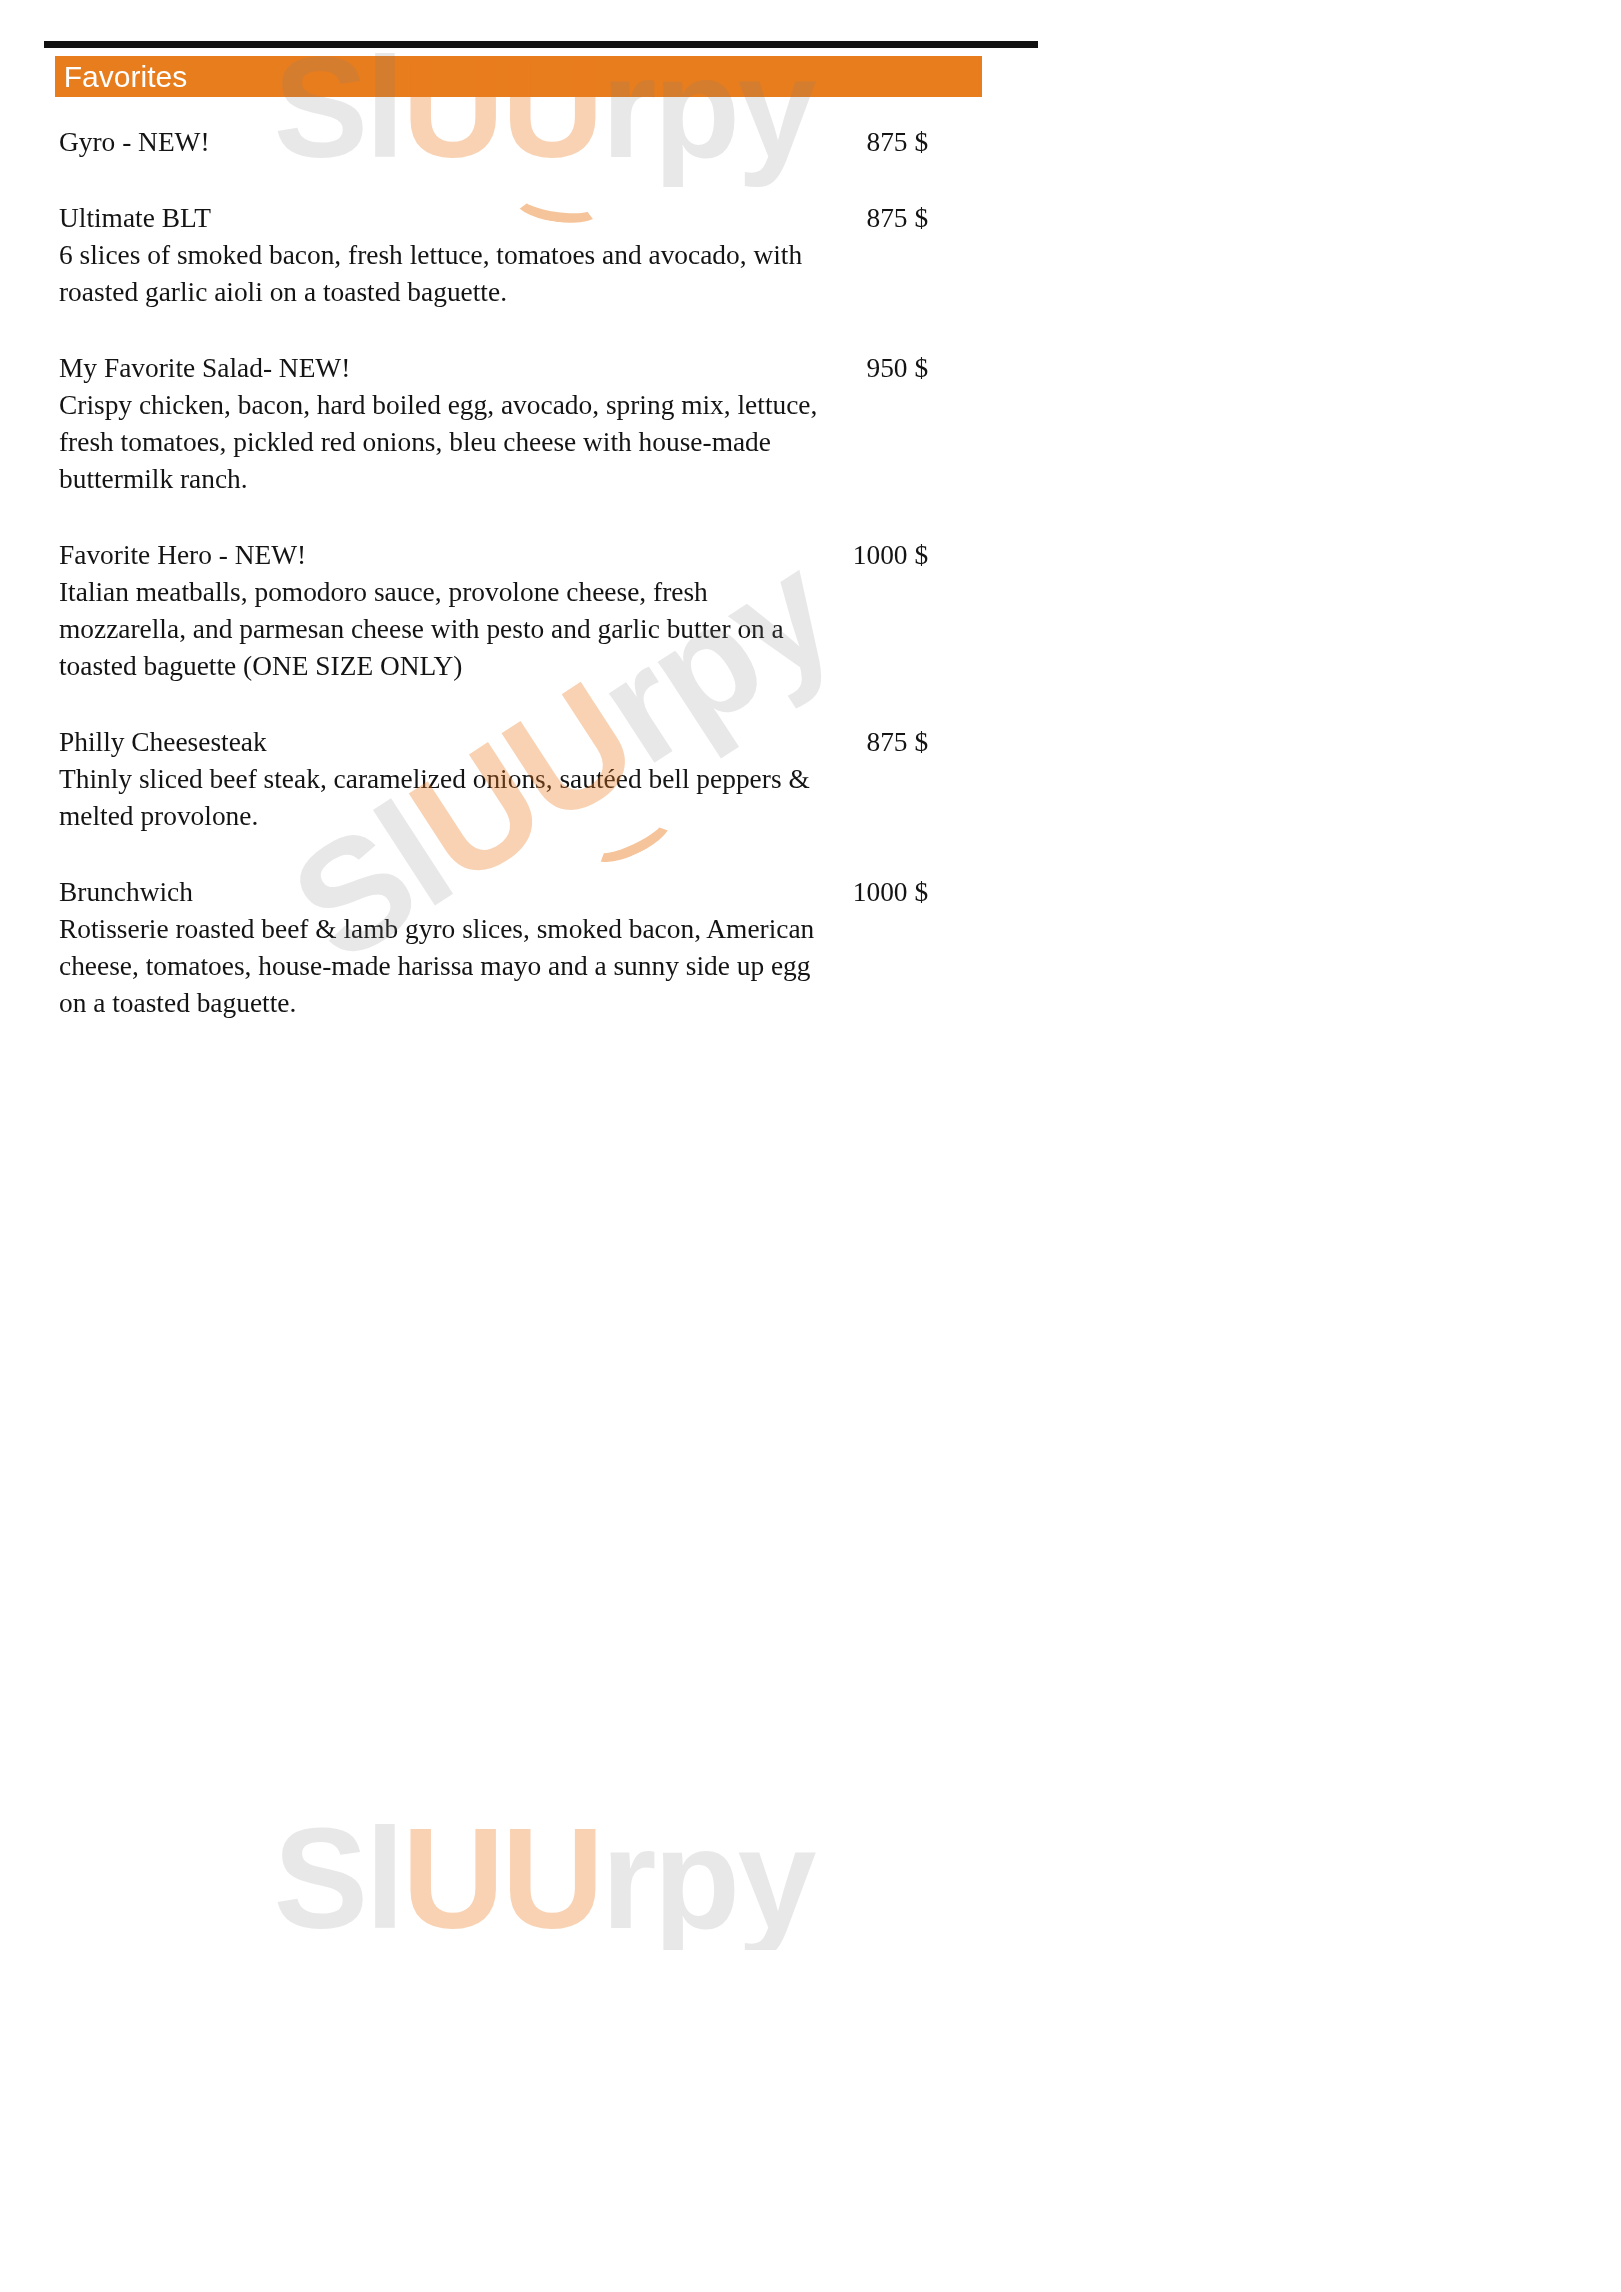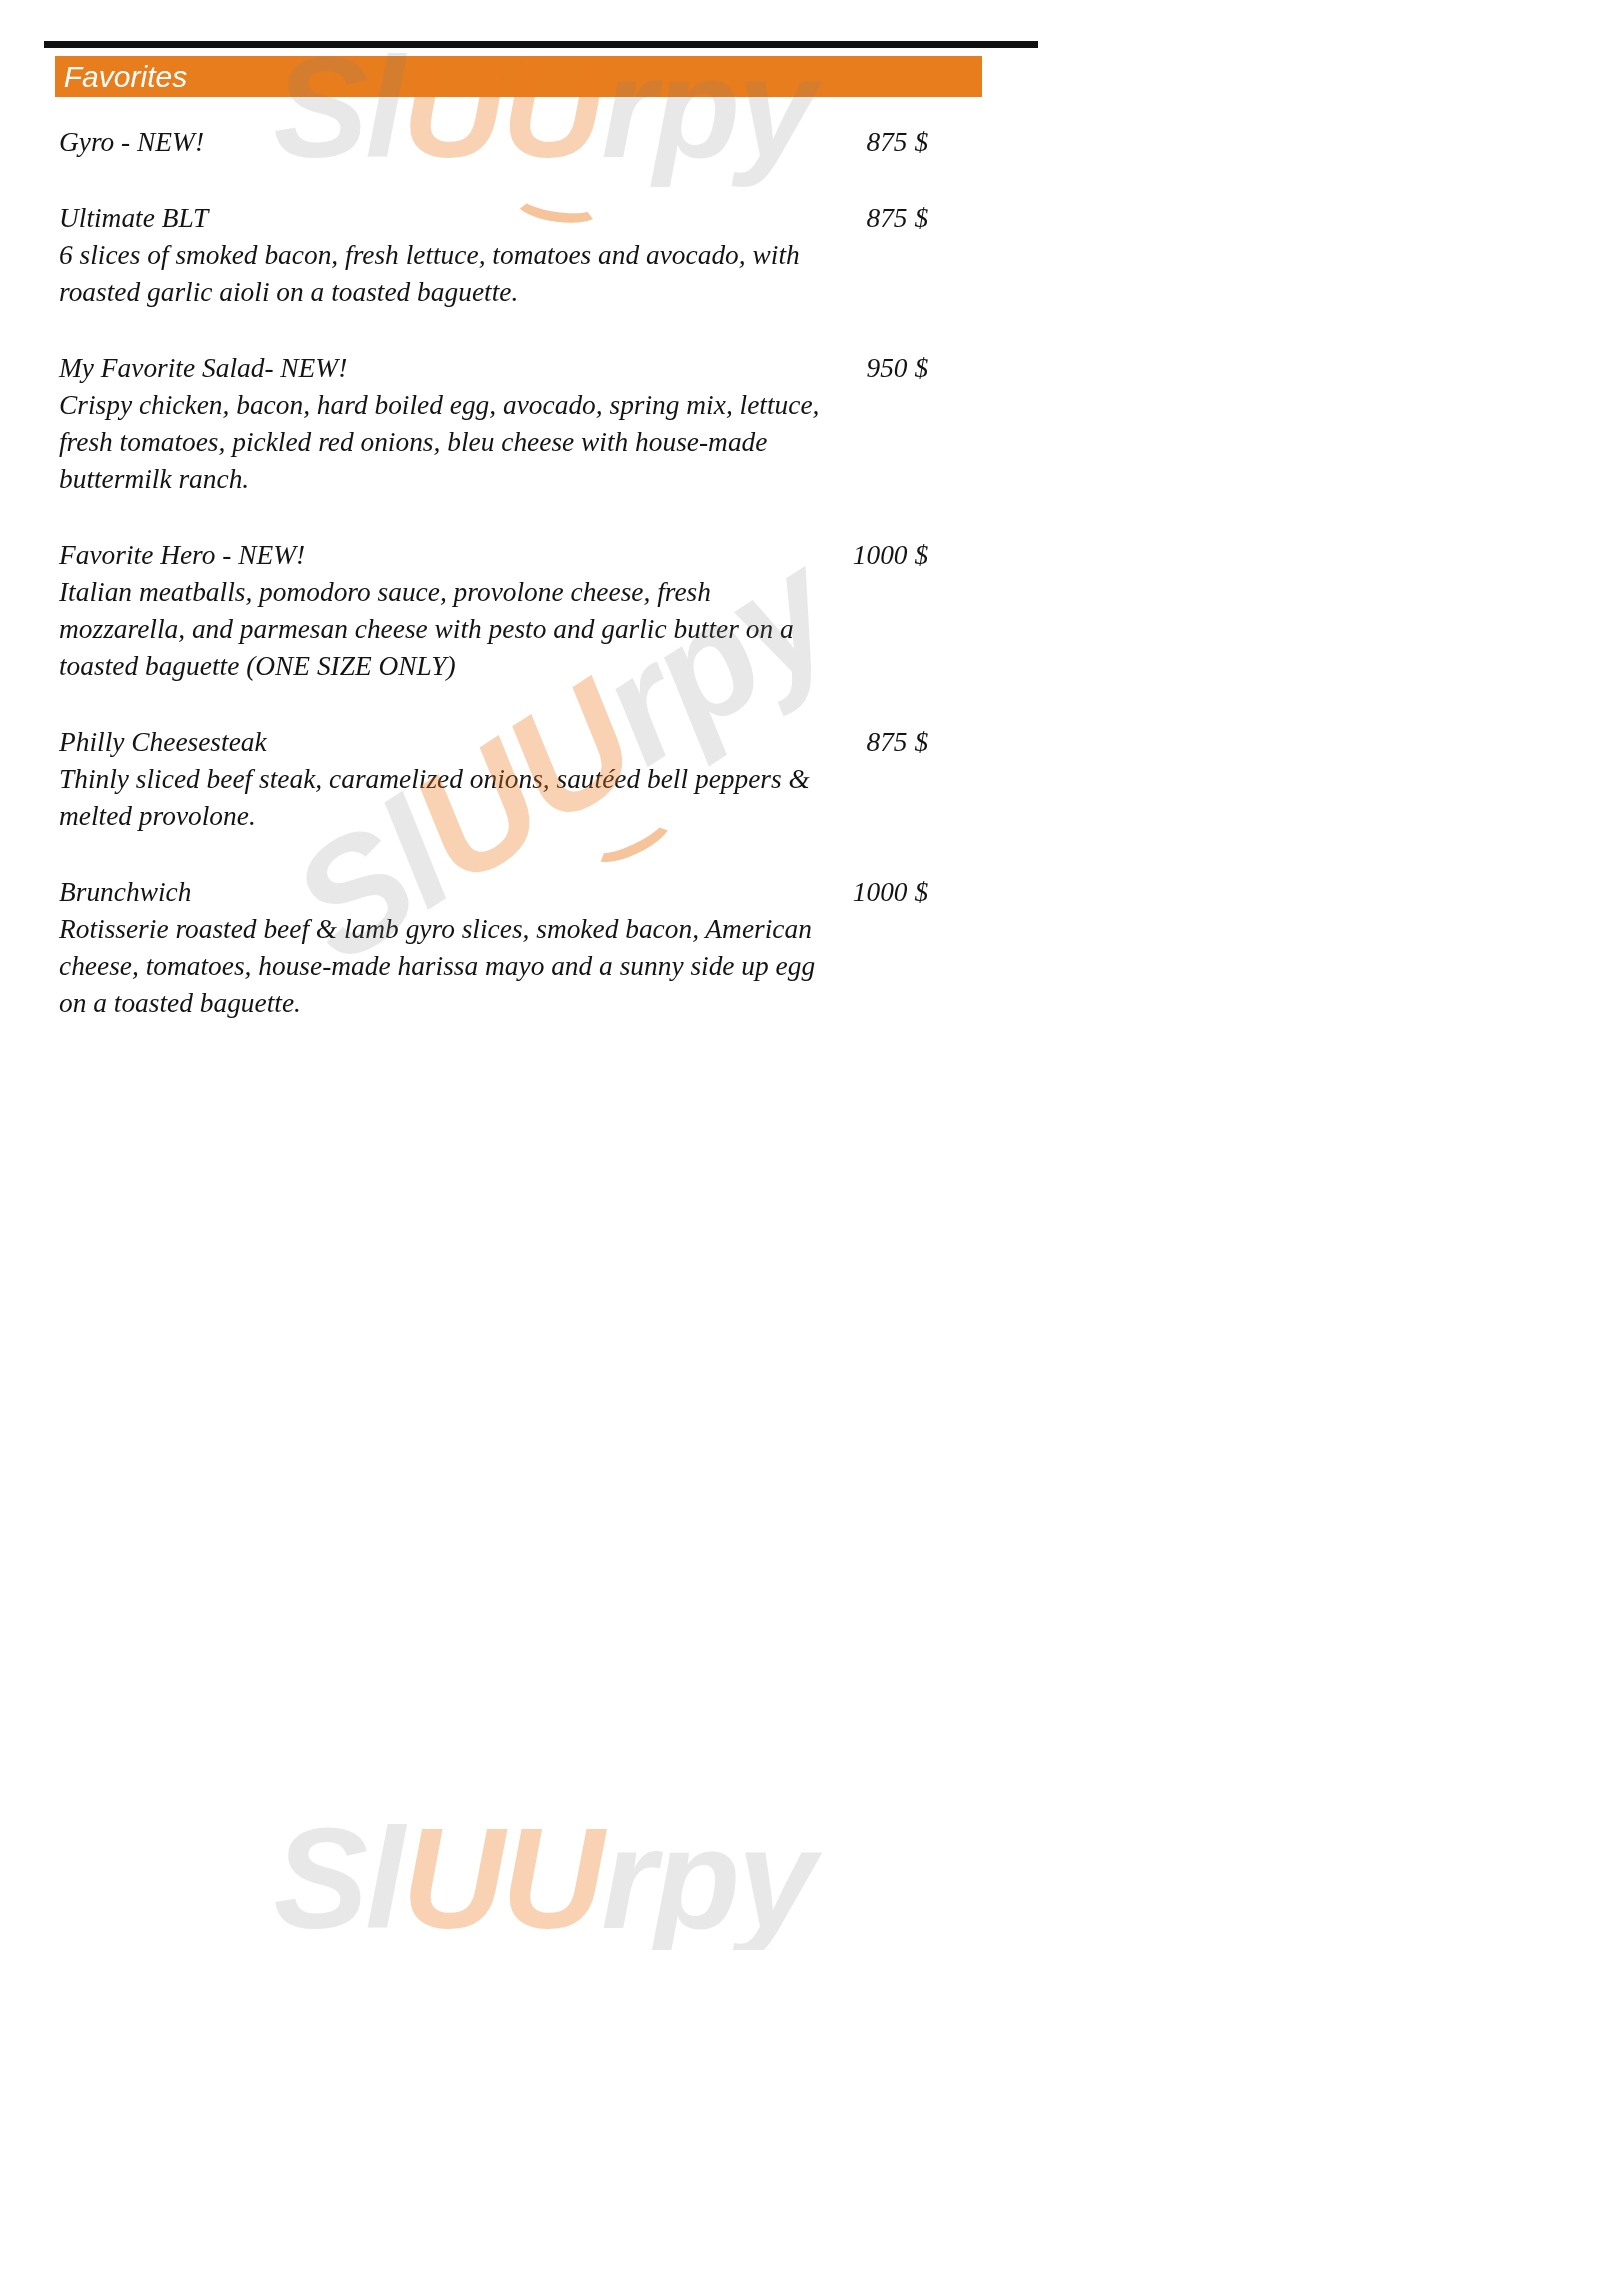--- a/index.html
+++ b/index.html
@@ -5,21 +5,20 @@
   * { margin: 0; padding: 0; box-sizing: border-box; }
   html, body { background: #ffffff; }
   body { font-family: "Liberation Serif", serif; color: #141414; }
 
   .page {
     position: relative;
     width: 1621px;
     height: 1950px;
     background: #ffffff;
     overflow: hidden;
-    font-style: italic;
   }
 
   
   .top-rule {
     position: absolute;
     left: 44px; top: 41px;
     width: 994px; height: 6.9px;
     background: #111111;
   }
   .bottom-rule {

